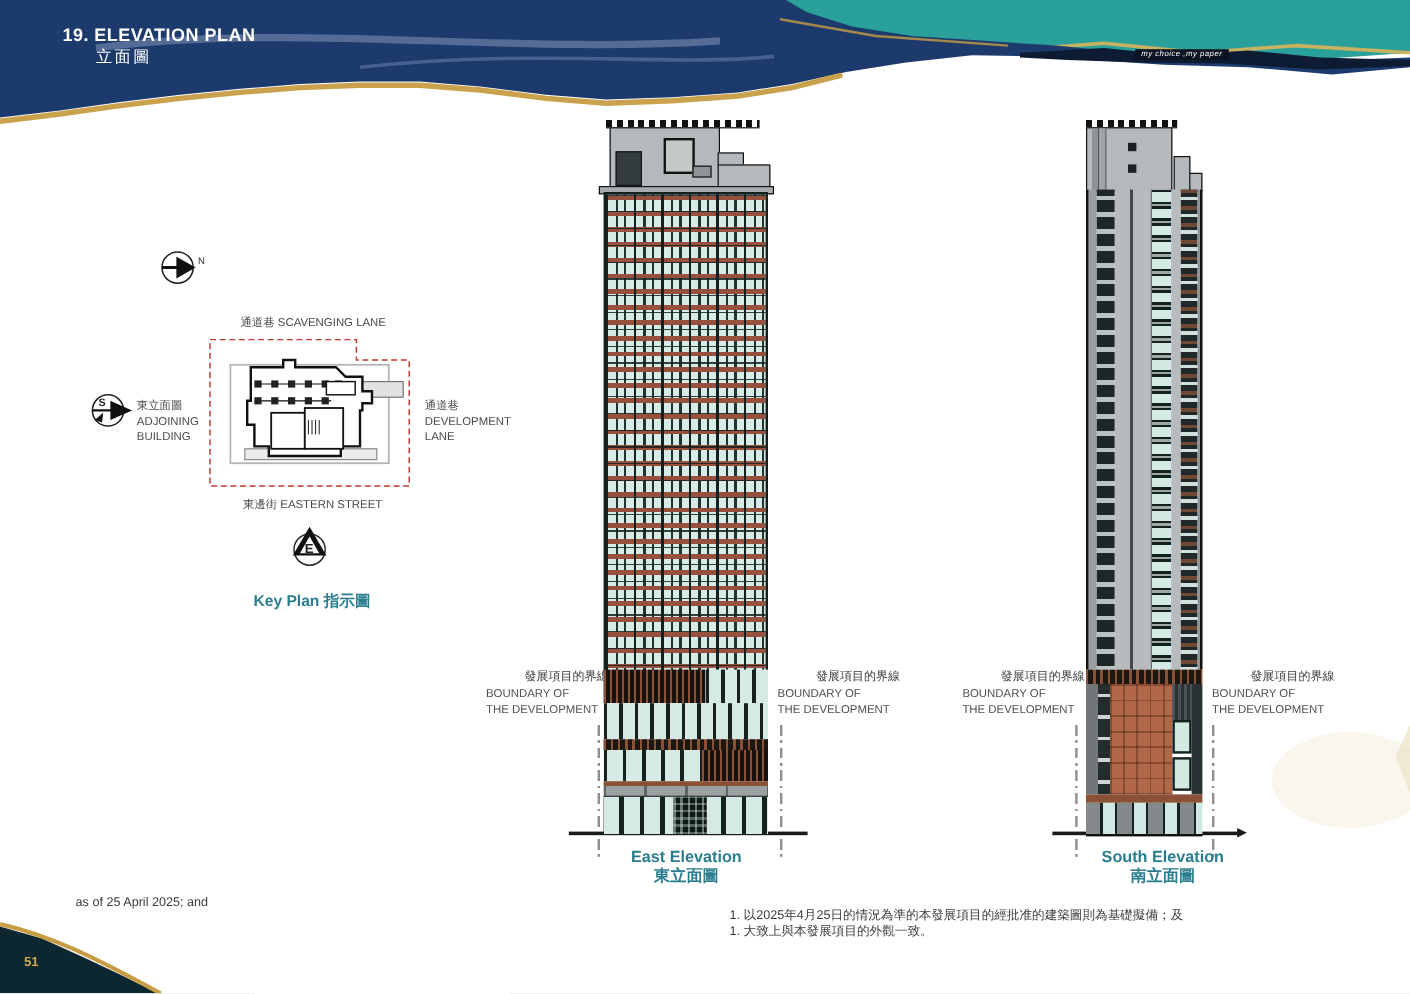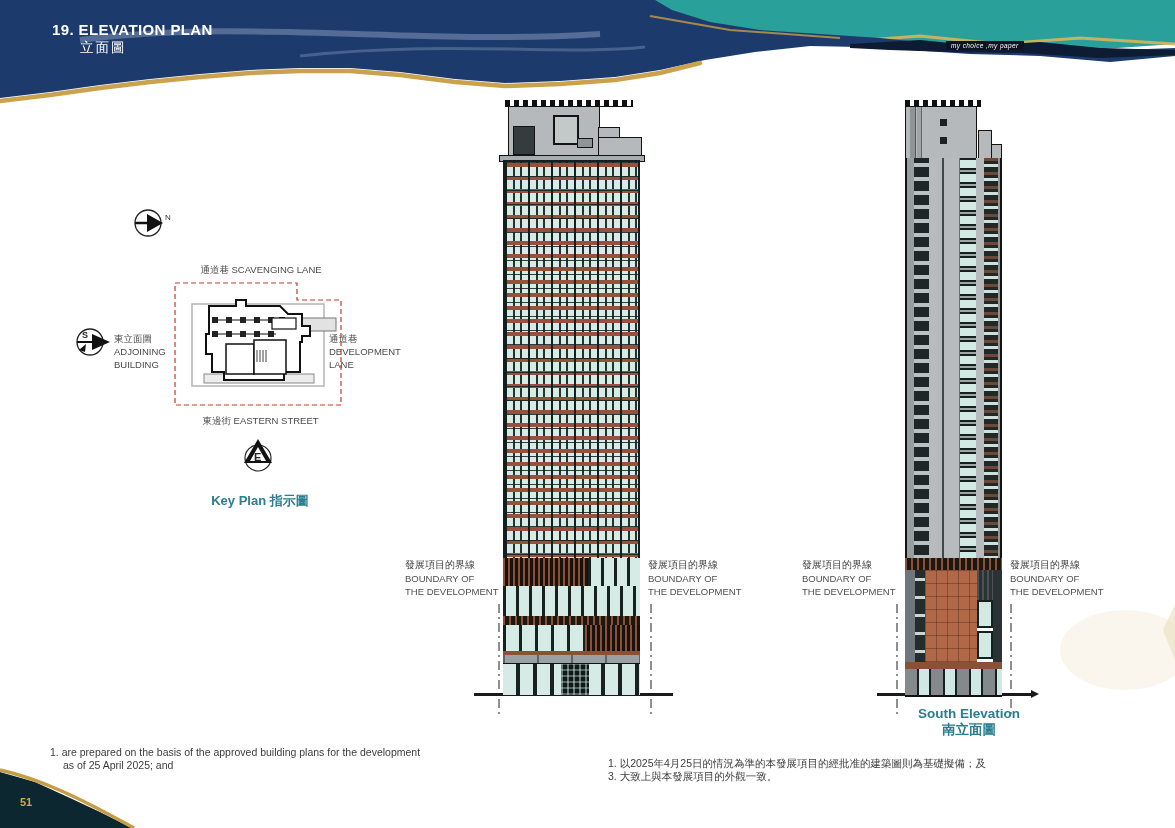--- a/index.html
+++ b/index.html
@@ -19,21 +19,21 @@
         color:rgba(250,250,249,.96);text-shadow:0 0 1px #d7d7d5,3px 3px 5px rgba(150,150,150,.55);
         z-index:30;line-height:1;}
 
   
   .kp-label{font-size:9.5px;color:#4a4a4a;line-height:13px;}
   #kp-caption{left:205px;top:492px;width:110px;text-align:center;color:#2a7e8e;
               font-size:13px;font-weight:bold;z-index:6;}
 
   
   .blabel{width:110px;font-size:9.5px;color:#4f4f4f;line-height:13.5px;z-index:6;}
-  .blabel .zh{font-size:10px;color:#3f3f3f;}
+  .blabel .zh{font-size:10px;color:#3f3f3f;margin-left:32px;}
 
   
   .ddline{width:2px;height:110px;top:604px;z-index:4;
     background:repeating-linear-gradient(180deg,#8f8f8f 0 9px,transparent 9px 13px,#8f8f8f 13px 15px,transparent 15px 19px);}
 
   
   .gline{height:2.5px;background:#1a1a1a;top:693px;z-index:4;}
 
   
   .elcap{width:160px;text-align:center;color:#2a7e8e;font-weight:bold;font-size:13.5px;z-index:6;line-height:16px;}
@@ -173,21 +173,21 @@
     <polygon points="20,8 38,16 20,24" fill="#111"></polygon>
     <polygon points="7,24 14,18 13,26" fill="#111"></polygon>
     <text x="10" y="12" font-size="9" font-weight="bold" fill="#222">S</text>
   </svg>
   <div class="abs kp-label" style="left:114px;top:332px;">
     <div>東立面圖</div>
     <div>ADJOINING</div>
     <div>BUILDING</div>
   </div>
 
-  <div class="abs kp-label" style="left:329px;top:332px;">
+  <div class="abs kp-label" style="left:354px;top:332px;">
     <div>通道巷</div>
     <div>DEVELOPMENT</div>
     <div>LANE</div>
   </div>
 
   <div class="abs kp-label" style="left:188px;top:414px;width:145px;text-align:center;">東邊街 EASTERN STREET</div>
 
   <svg class="abs" style="left:238px;top:436px;" width="40" height="38">
     <circle cx="20" cy="22" r="13" fill="none" stroke="#222" stroke-width="1.2"></circle>
     <polygon points="20,3 34,27 6,27" fill="#111"></polygon>
@@ -244,20 +244,24 @@
       <div class="abs" style="left:0;top:0;width:60%;height:100%;background:repeating-linear-gradient(90deg,#17221f 0 3px,#d7ebe6 3px 16px);"></div>
       <div class="abs slats" style="right:0;top:0;width:40%;height:100%;"></div>
     </div>
     <div class="abs et-r5"></div>
     <div class="abs et-r6"></div>
     <div class="abs et-r7">
       <div class="abs et-entrance"></div>
     </div>
   </div>
   <div class="abs gline" style="left:474px;width:199px;"></div>
+  <div class="abs elcap" style="left:492px;top:706px;">
+    <div>East Elevation</div>
+    <div>東立面圖</div>
+  </div>
 
   <div class="abs" id="tower-south">
     <div class="abs st-parapet"></div>
     <div class="abs st-roof">
       <div class="abs" style="left:4px;top:0;bottom:0;width:5px;background:#8e9396;border-right:1px solid #555;"></div>
       <div class="abs" style="left:11px;top:0;bottom:0;width:4px;background:#9ea3a5;border-right:1px solid #666;"></div>
       <div class="abs" style="left:34px;top:12px;width:7px;height:7px;background:#1c2224;"></div>
       <div class="abs" style="left:34px;top:30px;width:7px;height:7px;background:#1c2224;"></div>
     </div>
     <div class="abs st-roofstep1"></div>
@@ -285,26 +289,25 @@
     <div class="abs st-p4"></div>
   </div>
   <div class="abs gline" style="left:877px;width:155px;"></div>
   <div class="abs" style="left:1031px;top:690px;width:0;height:0;border-left:8px solid #1a1a1a;border-top:4.5px solid transparent;border-bottom:4.5px solid transparent;z-index:4;"></div>
   <div class="abs elcap" style="left:889px;top:706px;">
     <div>South Elevation</div>
     <div>南立面圖</div>
   </div>
 
   <div class="abs notes" style="left:50px;top:746px;width:470px;">
-    <div>1. are prepared on the basis of the approved building plans for the development</div>
     <div class="indent">as of 25 April 2025; and</div>
   </div>
   <div class="abs notes" style="left:608px;top:757px;width:520px;">
     <div>1. 以2025年4月25日的情況為準的本發展項目的經批准的建築圖則為基礎擬備；及</div>
-    <div>3. 大致上與本發展項目的外觀一致。</div>
+    <div>1. 大致上與本發展項目的外觀一致。</div>
   </div>
 
   <svg class="abs" style="left:0;top:758px;" width="150" height="70">
     <polygon points="0,14 35,24 70,40 100,54 132,70 0,70" fill="#0c2730"></polygon>
     <path d="M0,12 C40,21 78,39 134,70" fill="none" stroke="#c79d43" stroke-width="3.5"></path>
   </svg>
   <div class="abs" id="pageno">51</div>
 
   <div class="abs" id="smudge"></div>
   <div class="abs" id="smudge2"></div>

